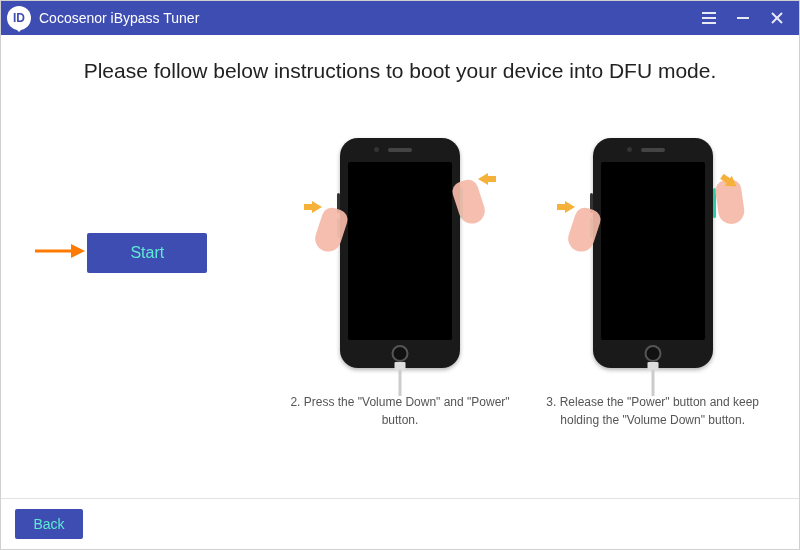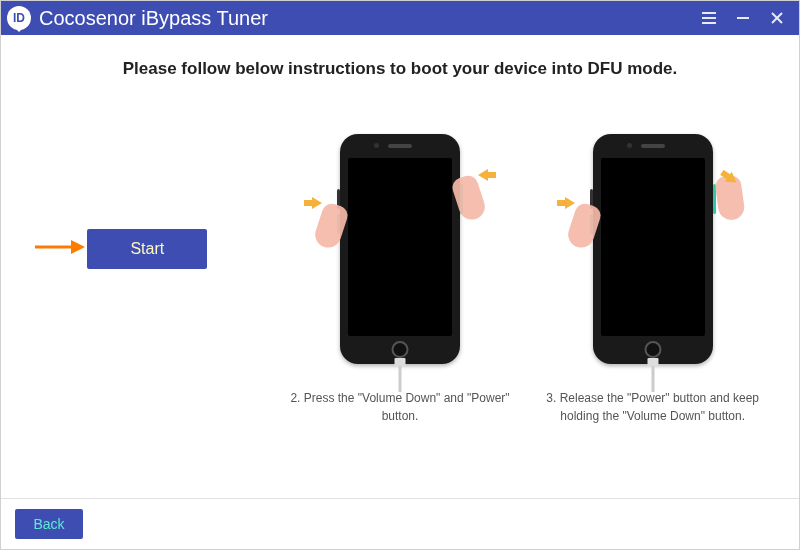--- a/index.html
+++ b/index.html
@@ -1,32 +1,32 @@
 <!DOCTYPE html>
 <html><head>
 <meta charset="utf-8">
 <style>
   * { box-sizing: border-box; margin: 0; padding: 0; }
   html, body { width: 800px; height: 550px; font-family: "Segoe UI", Arial, sans-serif; background: #fff; overflow: hidden; }
   .window { width: 800px; height: 550px; border: 1px solid #d0d0d0; display: flex; flex-direction: column; }
   .titlebar { height: 34px; background: #3e4db2; display: flex; align-items: center; color: #fff; padding: 0 8px 0 6px; }
   .logo { width: 24px; height: 24px; border-radius: 50%; background: #fff; display: flex; align-items: center; justify-content: center; margin-right: 8px; color:#3e4db2; font-weight:bold; font-size:12px; position:relative;text-align:right; }
   .logo::after{ content:""; position:absolute; bottom:-2px; left:50%; transform:translateX(-50%); width:0;height:0;border-left:3px solid transparent;border-right:3px solid transparent;border-top:3px solid #fff;}
-  .title { font-size: 20px; flex: 1; }
+  .title { font-size: 14px; flex: 1; }
   .winbtns { display: flex; gap: 14px; align-items: center; padding-right: 4px;}
   .winbtn { width: 20px; height: 20px; display:flex; align-items:center; justify-content:center; color:#e8eaf5; cursor:pointer;}
   .winbtn svg { stroke: currentColor; }
   .content { flex: 1; padding: 24px 16px 10px 16px; display:flex; flex-direction:column; }
-  .heading { text-align: center; font-size: 17px; font-weight: 700; color: #222; margin-bottom: 40px; }
+  .heading { text-align: center; font-size: 21px; font-weight: 400; color: #222; margin-bottom: 40px; }
   .steps { flex:1; display: flex; justify-content: space-between; align-items: flex-start; gap: 8px; padding: 0 8px;}
   .step { flex: 1; display: flex; flex-direction: column; align-items: center; }
   .step-media { height: 260px; display:flex; align-items:center; justify-content:center; position:relative; width:100%;}
   .start-wrap { position:relative; width:100%; display:flex; align-items:center; justify-content:center;}
   .arrow-annot { position:absolute; left:8px; top:50%; transform:translateY(-50%);}
-  .start-btn { background:#3e4db2; color:#fef9c3; border:none; width:120px; height:40px; font-size:16px; border-radius:2px; cursor:pointer; }
+  .start-btn { background:#3e4db2; color:#5eead4; border:none; width:120px; height:40px; font-size:16px; border-radius:2px; cursor:pointer; }
   .caption { font-size: 12px; color:#555; text-align:center; margin-top:10px; line-height:1.5; padding:0 4px;}
   .phone { position:relative; width:120px; }
   .phone-body { width:120px; height:230px; background:#1a1a1a; border-radius:18px; position:relative; box-shadow: 0 2px 4px rgba(0,0,0,.3);}
   .phone-screen { position:absolute; top:24px; left:8px; right:8px; bottom:28px; background:#000; border-radius:2px;}
   .phone-speaker { position:absolute; top:10px; left:50%; transform:translateX(-50%); width:24px; height:4px; background:#444; border-radius:3px;}
   .phone-cam { position:absolute; top:9px; left:34px; width:5px; height:5px; background:#333; border-radius:50%;}
   .phone-home { position:absolute; bottom:6px; left:50%; transform:translateX(-50%); width:17px; height:17px; border:2px solid #555; border-radius:50%; background:#111;}
   .phone-pwr { position:absolute; right:-3px; top:50px; width:3px; height:30px; background:#2fc9a8; border-radius:2px;}
   .phone-vol { position:absolute; left:-3px; top:55px; width:3px; height:20px; background:#333; border-radius:2px;}
   .phone-vol2 { position:absolute; left:-3px; top:80px; width:3px; height:20px; background:#2fc9a8; border-radius:2px;}

